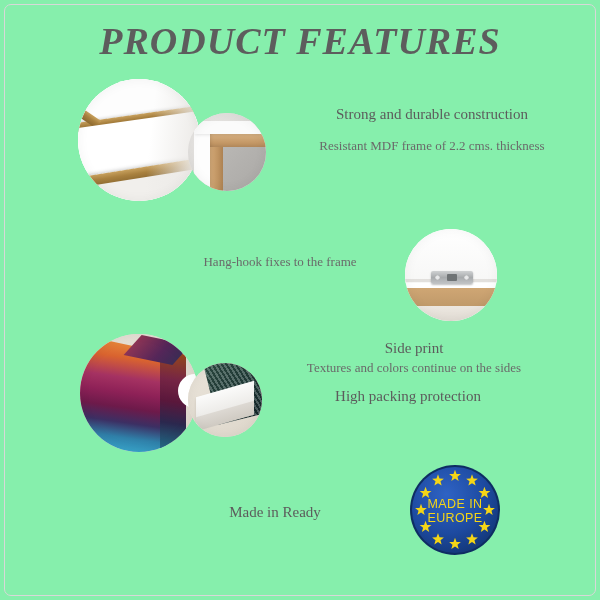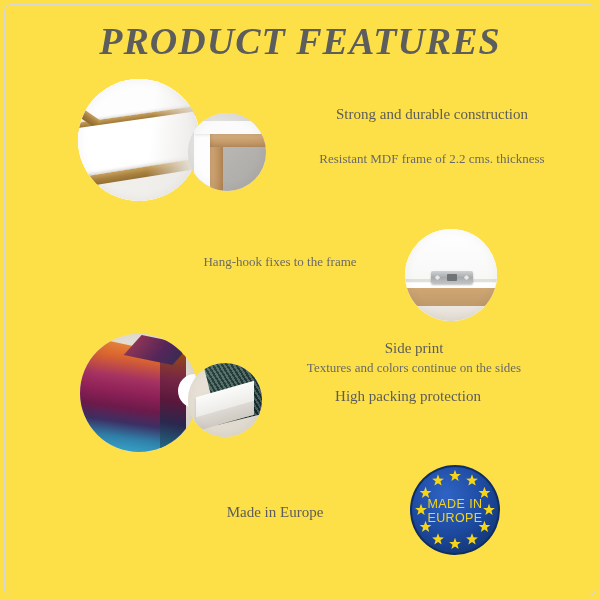--- a/index.html
+++ b/index.html
@@ -10,21 +10,21 @@
   body {
     width: 600px;
     height: 600px;
     font-family: "Liberation Serif", "DejaVu Serif", serif;
     overflow: hidden;
   }
   .infographic {
     position: relative;
     width: 600px;
     height: 600px;
-    background: #fde047;
+    background: #86efac;
     box-sizing: border-box;
   }
   
   .outer-frame {
     position: absolute;
     left: 4px;
     top: 4px;
     right: 4px;
     bottom: 4px;
     border: 1px solid #d8d8d8;
@@ -65,21 +65,21 @@
     font-family: "Liberation Serif", "DejaVu Serif", serif;
   }
 
   .block {
     position: absolute;
     text-align: center;
   }
 
   
   #feat1-text { left: 272px; top: 105px; width: 320px; }
-  #feat1-text .txt-sub { margin-top: 27px; }
+  #feat1-text .txt-sub { margin-top: 14px; }
 
   
   #feat2-text { left: 120px; top: 254px; width: 320px; }
   #feat2-text .txt-sub { }
 
   
   #feat3-text { left: 264px; top: 339px; width: 300px; }
   #feat3-text .txt-sub { margin-top: 2px; }
 
   
@@ -381,21 +381,21 @@
   <div class="block" id="feat3-text">
     <div class="txt-main">Side print</div>
     <div class="txt-sub">Textures and colors continue on the sides</div>
   </div>
 
   <div class="block" id="feat4-text">
     <div class="txt-main">High packing protection</div>
   </div>
 
   <div class="block" id="made-text">
-    <div class="txt-main">Made in Europe</div>
+    <div class="txt-main">Made in Ready</div>
   </div>
 
   <div id="eu-badge">
     <svg width="92" height="92" viewBox="0 0 92 92">
       <defs>
         <radialGradient id="euGrad" cx="40%" cy="32%" r="78%">
           <stop offset="0%" stop-color="#2f63c4"></stop>
           <stop offset="58%" stop-color="#1d4aa0"></stop>
           <stop offset="100%" stop-color="#11336f"></stop>
         </radialGradient>

